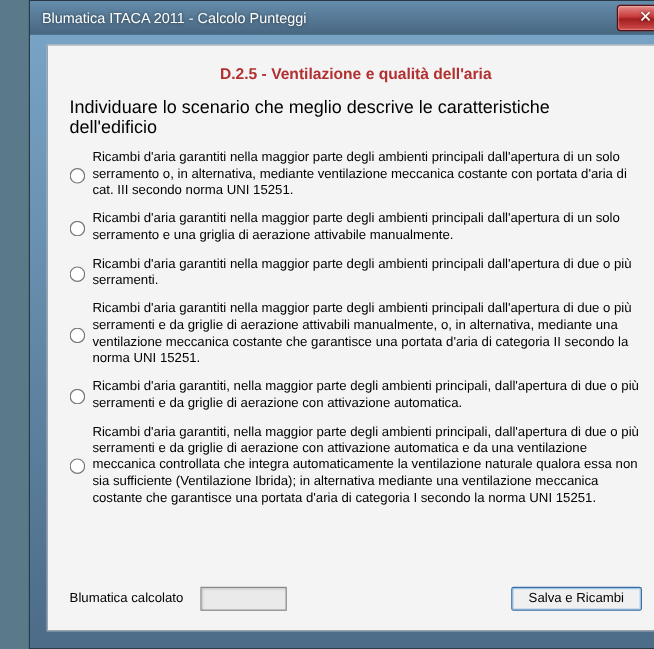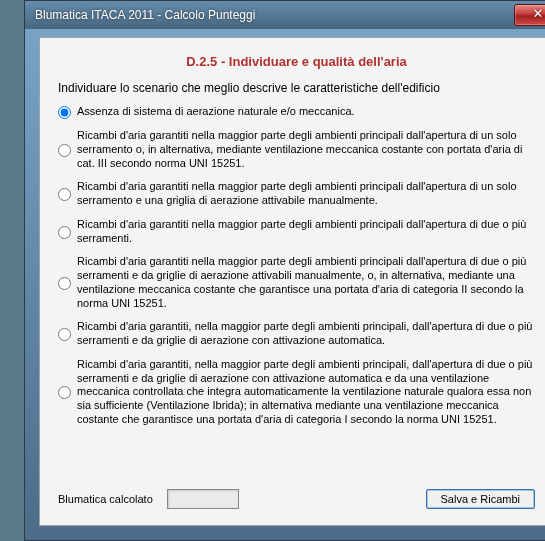--- a/index.html
+++ b/index.html
@@ -57,21 +57,21 @@
     padding: 14px 18px 16px 18px;
   }
   .heading {
     color: #b23030;
     font-weight: bold;
     font-size: 13px;
     text-align: center;
     margin: 2px 0 12px 0;
   }
   .intro {
-    font-size: 12px;
+    font-size: 15px;
     margin-bottom: 10px;
   }
   .options {
     display: flex;
     flex-direction: column;
     gap: 10px;
   }
   .opt {
     display: flex;
     align-items: flex-start;
@@ -124,28 +124,24 @@
 
 <div class="window">
   <div class="titlebar">
     <span class="title">Blumatica ITACA 2011 - Calcolo Punteggi</span>
     <div class="close-btn">
       <span>✕</span>
     </div>
   </div>
 
   <div class="panel">
-    <div class="heading">D.2.5 - Individuare e qualità dell'aria</div>
+    <div class="heading">D.2.5 - Ventilazione e qualità dell'aria</div>
     <div class="intro">Individuare lo scenario che meglio descrive le caratteristiche dell'edificio</div>
 
     <div class="options">
-      <label class="opt">
-        <input type="radio" name="scn" checked="" style="">
-        <span class="lbl">Assenza di sistema di aerazione naturale e/o meccanica.</span>
-      </label>
       <label class="opt center-radio">
         <input type="radio" name="scn" style="">
         <span class="lbl">Ricambi d'aria garantiti nella maggior parte degli ambienti principali dall'apertura di un solo serramento o, in alternativa, mediante ventilazione meccanica costante con portata d'aria di cat. III secondo norma UNI 15251.</span>
       </label>
       <label class="opt center-radio">
         <input type="radio" name="scn" style="">
         <span class="lbl">Ricambi d'aria garantiti nella maggior parte degli ambienti principali dall'apertura di un solo serramento e una griglia di aerazione attivabile manualmente.</span>
       </label>
       <label class="opt center-radio">
         <input type="radio" name="scn" style="">

